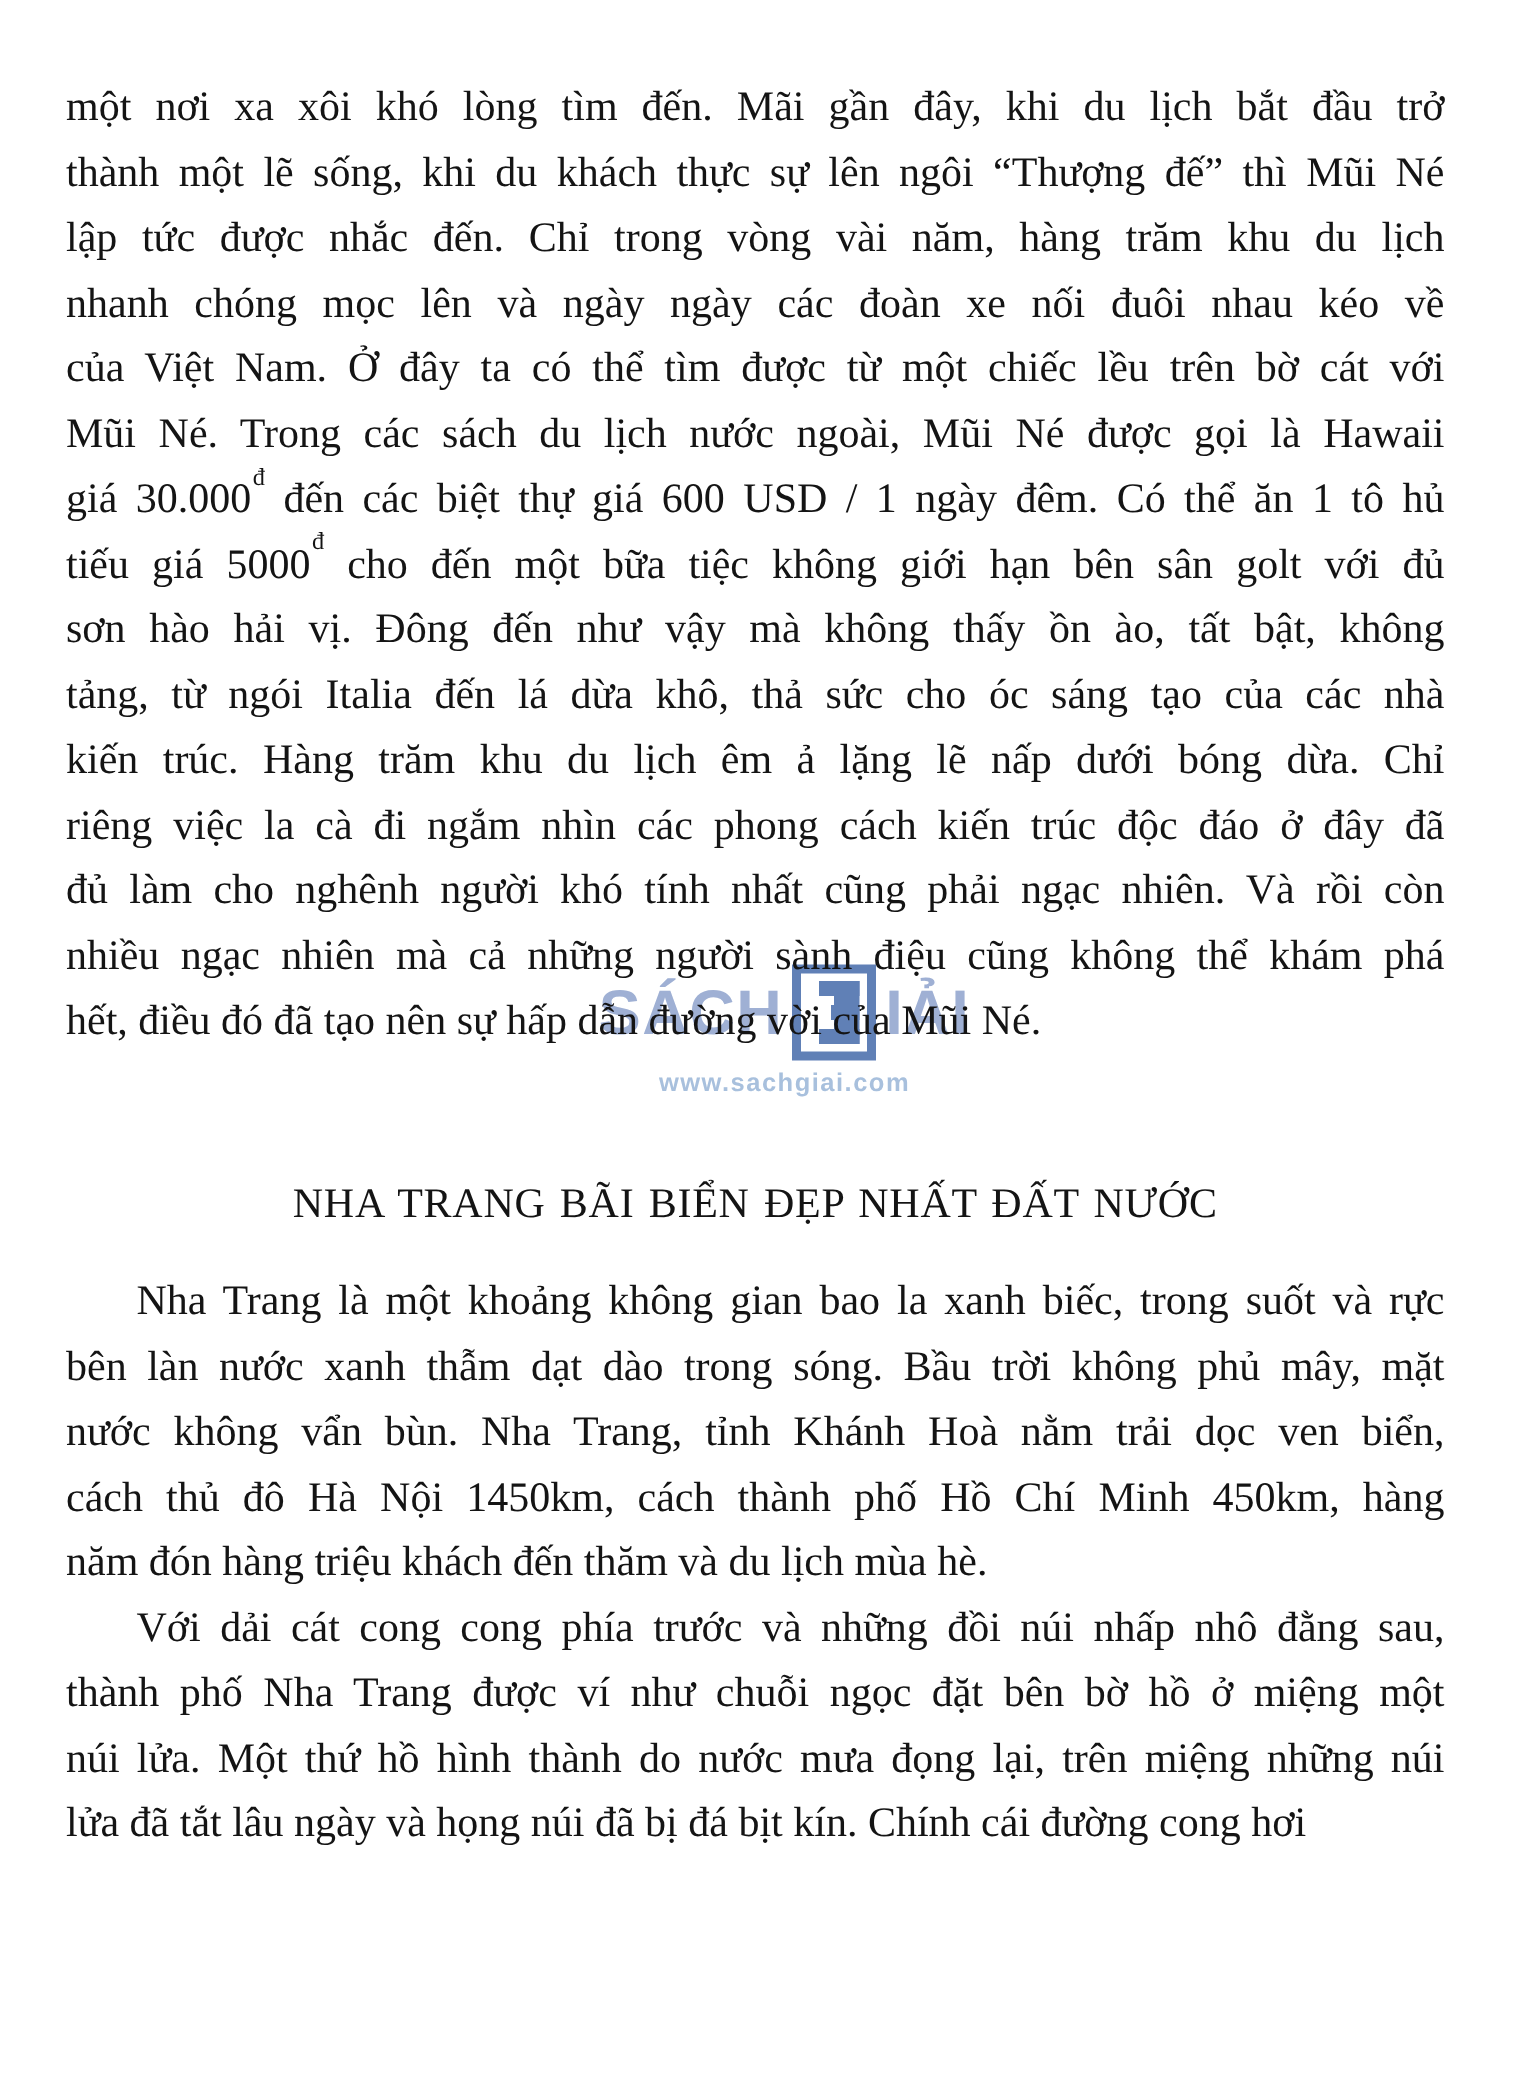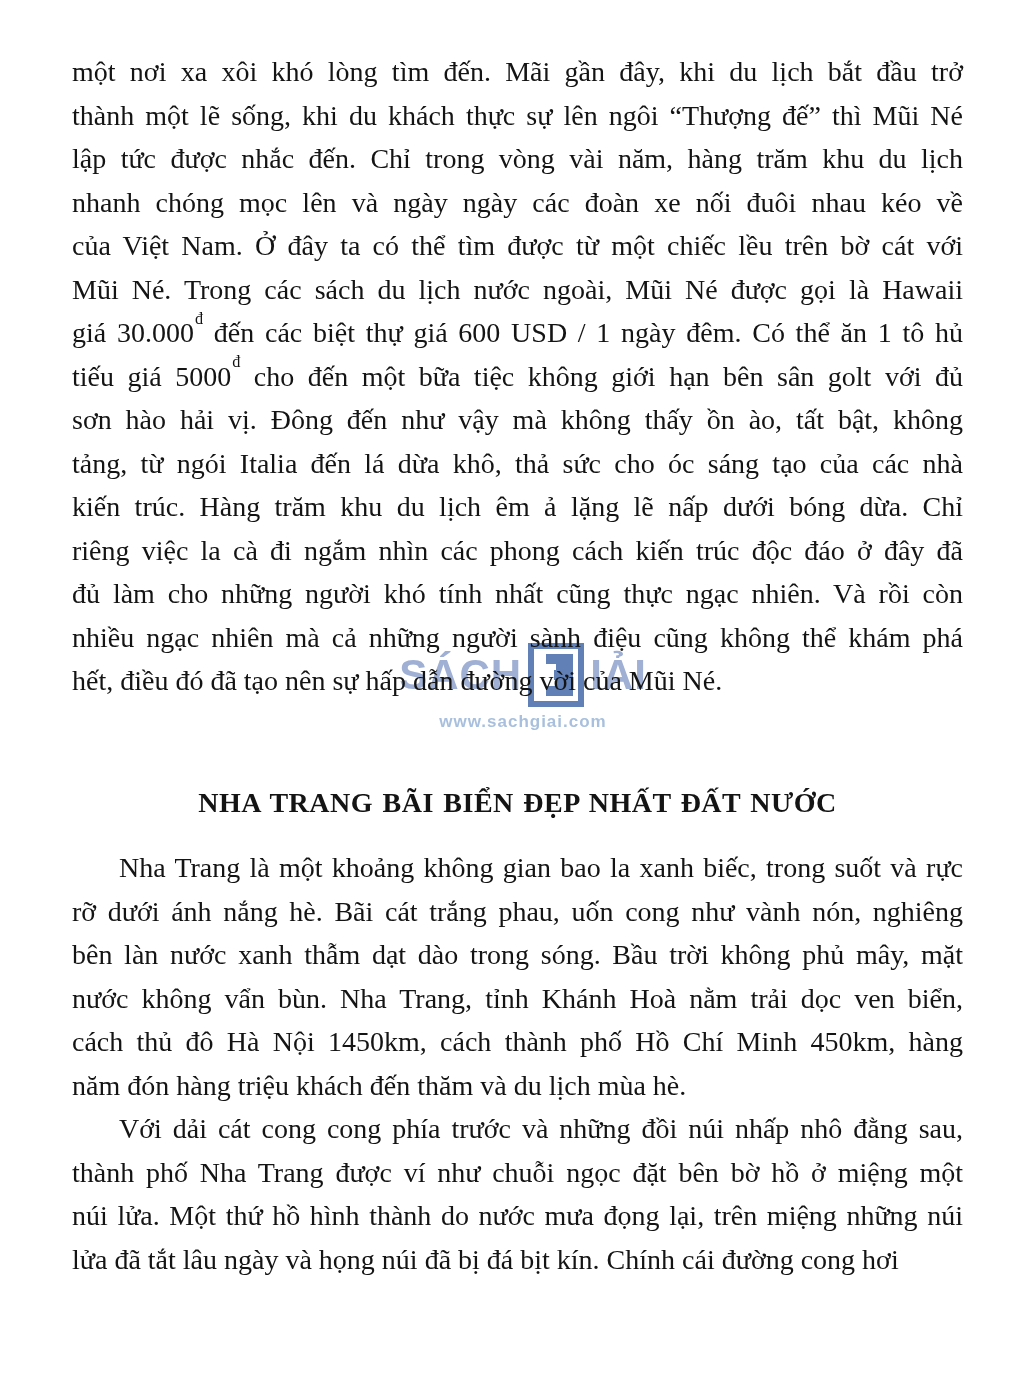--- a/index.html
+++ b/index.html
@@ -16,21 +16,21 @@
     width: 1024px;
     height: 1383px;
     background: var(--page-bg);
     overflow: hidden;
     font-family: "Liberation Serif", "DejaVu Serif", serif;
     color: var(--text-color);
   }
   .content {
     position: relative;
     z-index: 1;
-    padding: 50px 61px 0 72px;
+    padding: 50px 61px 0 44px;
   }
   .para { margin: 0; }
   .tline {
     font-size: 28px;
     line-height: 43.5px;
     height: 43.5px;
     text-align: justify;
     text-align-last: justify;
     text-justify: inter-word;
     white-space: normal;
@@ -44,21 +44,21 @@
   }
   .tline sup {
     font-size: 0.58em;
     line-height: 0;
     position: relative;
     top: -0.5em;
     margin-left: 1px;
   }
   .heading {
     font-size: 28px;
-    font-weight: bold;
+    font-weight: normal;
     line-height: 43.5px;
     height: 43.5px;
     margin: 78px 0 22px 0;
     text-align: center;
     letter-spacing: 0.5px;
     word-spacing: 2px;
   }
   
   .watermark {
     position: absolute;
@@ -142,28 +142,27 @@
         <div class="tline">lập tức được nhắc đến. Chỉ trong vòng vài năm, hàng trăm khu du lịch</div>
         <div class="tline">nhanh chóng mọc lên và ngày ngày các đoàn xe nối đuôi nhau kéo về</div>
         <div class="tline">của Việt Nam. Ở đây ta có thể tìm được từ một chiếc lều trên bờ cát với</div>
         <div class="tline">Mũi Né. Trong các sách du lịch nước ngoài, Mũi Né được gọi là Hawaii</div>
         <div class="tline">giá 30.000<sup>đ</sup> đến các biệt thự giá 600 USD / 1 ngày đêm. Có thể ăn 1 tô hủ</div>
         <div class="tline">tiếu giá 5000<sup>đ</sup> cho đến một bữa tiệc không giới hạn bên sân golt với đủ</div>
         <div class="tline">sơn hào hải vị. Đông đến như vậy mà không thấy ồn ào, tất bật, không</div>
         <div class="tline">tảng, từ ngói Italia đến lá dừa khô, thả sức cho óc sáng tạo của các nhà</div>
         <div class="tline">kiến trúc. Hàng trăm khu du lịch êm ả lặng lẽ nấp dưới bóng dừa. Chỉ</div>
         <div class="tline">riêng việc la cà đi ngắm nhìn các phong cách kiến trúc độc đáo ở đây đã</div>
-        <div class="tline">đủ làm cho những người khó tính nhất cũng thực ngạc nhiên. Và rồi còn</div>
+        <div class="tline">đủ làm cho nghênh người khó tính nhất cũng phải ngạc nhiên. Và rồi còn</div>
         <div class="tline">nhiều ngạc nhiên mà cả những người sành điệu cũng không thể khám phá</div>
         <div class="tline last">hết, điều đó đã tạo nên sự hấp dẫn đường vời của Mũi Né.</div>
       </div>
     <h1 class="heading">NHA TRANG BÃI BIỂN ĐẸP NHẤT ĐẤT NƯỚC</h1>
     <div class="para indent">
         <div class="tline">Nha Trang là một khoảng không gian bao la xanh biếc, trong suốt và rực</div>
-        <div class="tline">rỡ dưới ánh nắng hè. Bãi cát trắng phau, uốn cong như vành nón, nghiêng</div>
         <div class="tline">bên làn nước xanh thẫm dạt dào trong sóng. Bầu trời không phủ mây, mặt</div>
         <div class="tline">nước không vẩn bùn. Nha Trang, tỉnh Khánh Hoà nằm trải dọc ven biển,</div>
         <div class="tline">cách thủ đô Hà Nội 1450km, cách thành phố Hồ Chí Minh 450km, hàng</div>
         <div class="tline last">năm đón hàng triệu khách đến thăm và du lịch mùa hè.</div>
       </div>
     <div class="para indent">
         <div class="tline">Với dải cát cong cong phía trước và những đồi núi nhấp nhô đằng sau,</div>
         <div class="tline">thành phố Nha Trang được ví như chuỗi ngọc đặt bên bờ hồ ở miệng một</div>
         <div class="tline">núi lửa. Một thứ hồ hình thành do nước mưa đọng lại, trên miệng những núi</div>
         <div class="tline last">lửa đã tắt lâu ngày và họng núi đã bị đá bịt kín. Chính cái đường cong hơi</div>

